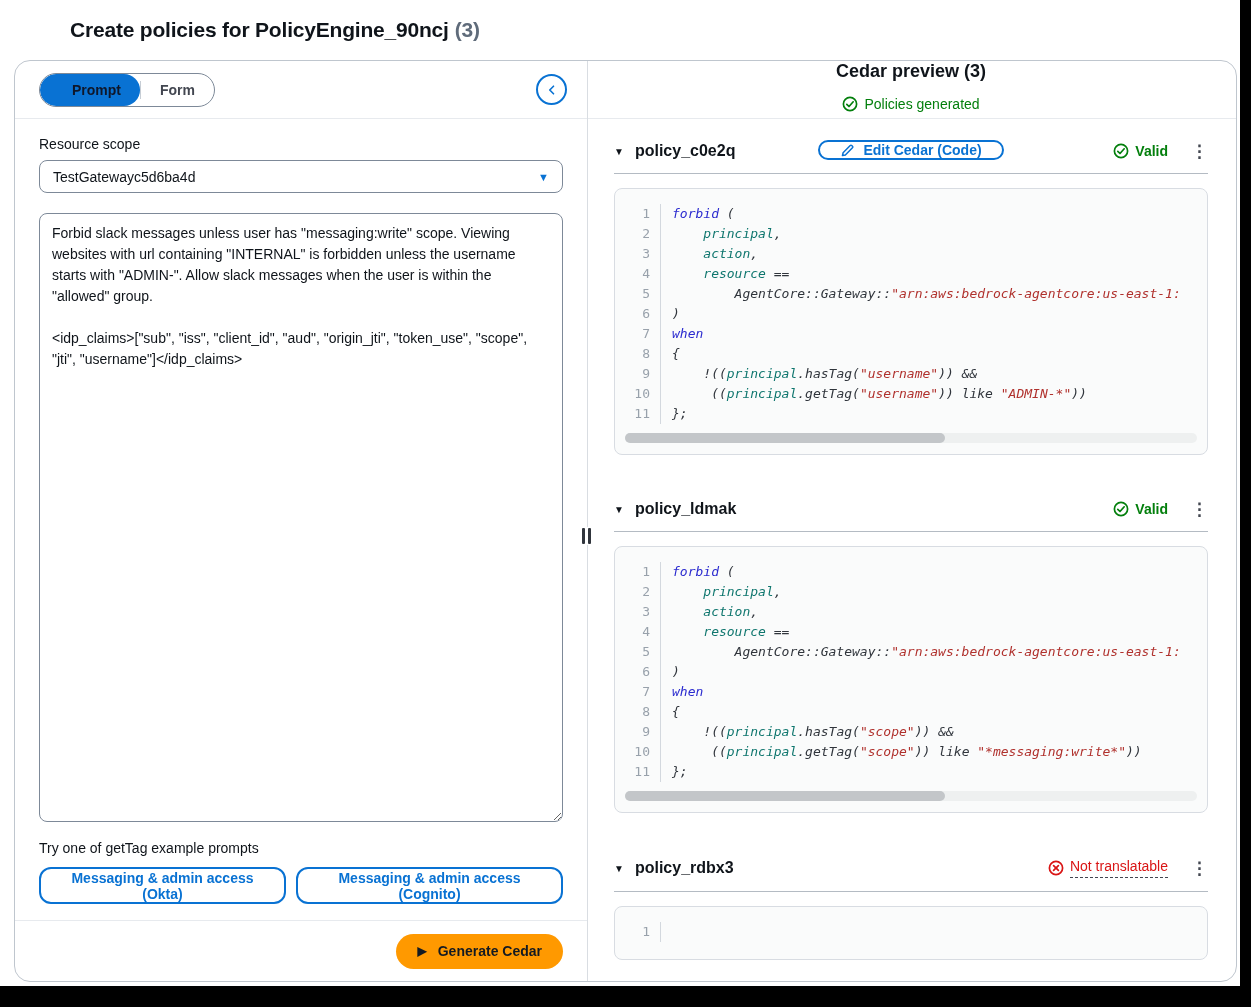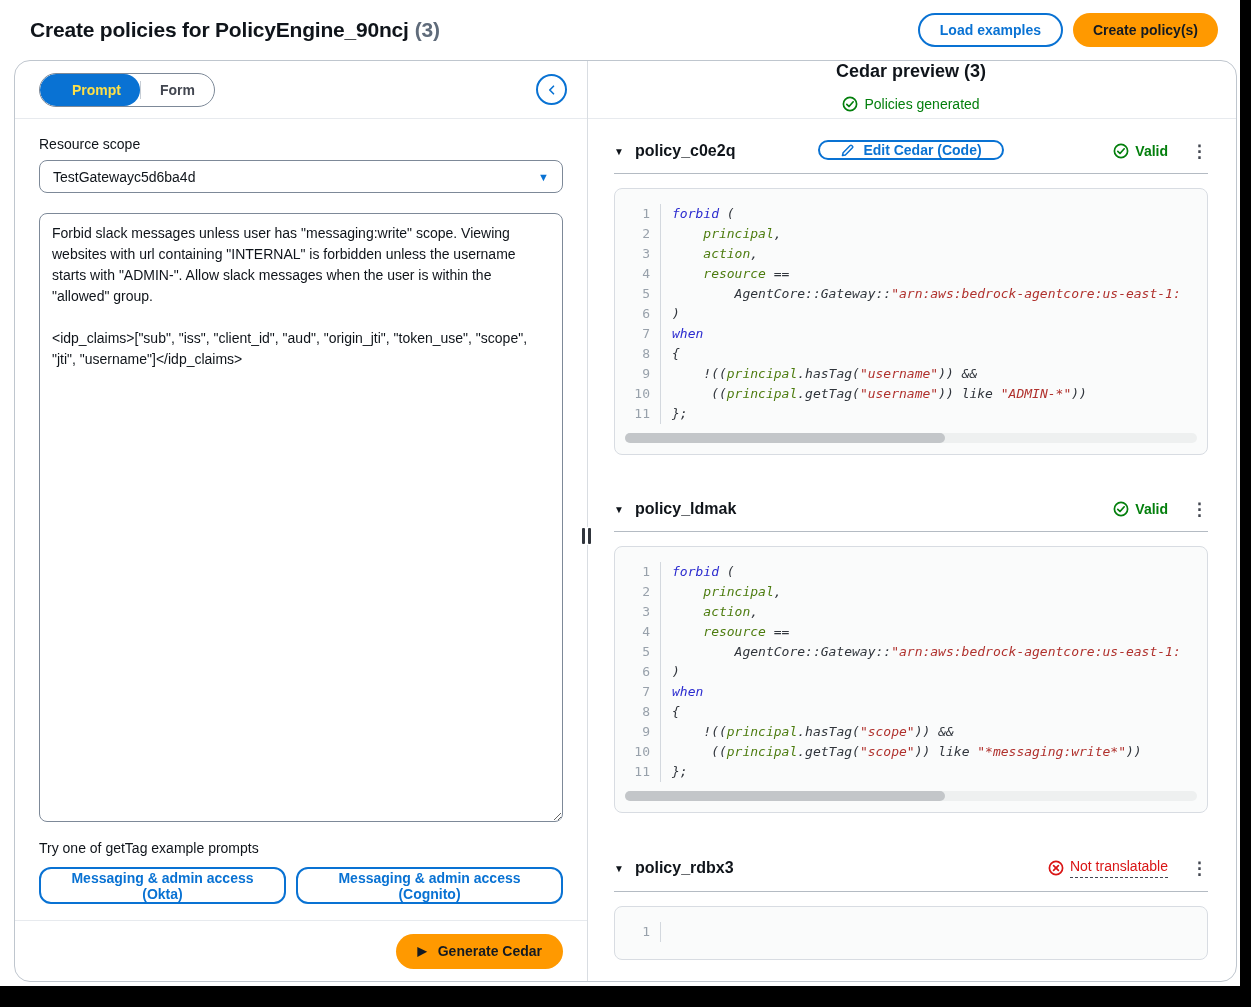--- a/index.html
+++ b/index.html
@@ -2,21 +2,21 @@
 <html><head>
 <meta charset="utf-8">
 <style>
   * { margin:0; padding:0; box-sizing:border-box; }
   html,body { width:1251px; height:1007px; }
   body { background:#000; font-family:"Liberation Sans", sans-serif; color:#0f141a; }
   .screen { position:absolute; left:0; top:0; width:1240px; height:986px; background:#fff; overflow:hidden; }
 
   
   .top-bar { height:60px; display:flex; align-items:center; justify-content:space-between; padding:0 22px 0 30px; }
-  .page-title { font-size:21px; font-weight:700; letter-spacing:-0.2px; }
+  .page-title { font-size:21px; font-weight:700; letter-spacing:-0.2px;margin-left:40px; }
   .page-title .count { color:#5f6b7a; font-weight:700; margin-left:6px; }
   .top-actions { display:flex; gap:10px; align-items:center; }
 
   .btn { display:inline-flex; align-items:center; justify-content:center; gap:8px; height:34px; border-radius:18px;
          font-size:14px; font-weight:700; cursor:pointer; border:2px solid transparent; background:#fff; white-space:nowrap; }
   .btn-outline { border-color:#0972d3; color:#0972d3; padding:0 20px; }
   .btn-primary { background:#ff9900; color:#131a22; padding:0 20px; border:none; }
 
   
   .card { position:relative; margin-left:14px; width:1223px; height:922px; border:1px solid #bfc6ce; border-radius:16px;
@@ -25,21 +25,21 @@
   .left-panel { width:573px; flex:0 0 573px; border-right:1px solid #d9dde2; display:flex; flex-direction:column; }
   .right-panel { flex:1; display:flex; flex-direction:column; min-width:0; }
 
   .panel-toolbar { height:58px; flex:0 0 58px; border-bottom:1px solid #e7eaee; display:flex; align-items:center; }
   .left-panel .panel-toolbar { justify-content:space-between; padding:0 20px 0 24px; }
   .right-panel .panel-toolbar { gap:14px; padding:0 28px 0 26px;flex-direction:column; }
 
   
   .segmented { display:flex; align-items:center; height:34px; border:1px solid #7d8998; border-radius:17px; background:#fff; overflow:hidden; }
   .seg { height:100%; display:flex; align-items:center; padding:0 19px; font-size:14px; font-weight:700; color:#424650; cursor:pointer; }
-  .seg.active { background:#0972d3; color:#fde047; border-radius:17px;padding-left:32px; }
+  .seg.active { background:#0972d3; color:#0f172a; border-radius:17px;padding-left:32px; }
   .seg-sep { width:1px; height:18px; background:#c6cdd5; }
 
   .collapse-btn { width:31px; height:31px; border-radius:50%; border:2px solid #0972d3; background:#fff;
                   display:flex; align-items:center; justify-content:center; cursor:pointer; }
 
   
   .left-body { flex:1; display:flex; flex-direction:column; padding:17px 24px 0 24px; min-height:0; }
   .field-label { font-size:14px; font-weight:400; margin-bottom:8px; }
   .select-box { height:33px; border:1px solid #7d8998; border-radius:8px; display:flex; align-items:center;
                 justify-content:space-between; padding:0 13px; font-size:14px; cursor:pointer; background:#fff; }
@@ -69,42 +69,38 @@
   .status.valid { color:#037f0c; font-weight:700; }
   .status.error { color:#d91515; font-weight:500; }
   .status.error .status-label { border-bottom:1px dashed #424650; padding-bottom:3px; }
   .kebab { font-size:17px; font-weight:700; color:#424650; margin-left:12px; cursor:pointer; line-height:1; letter-spacing:0; }
 
   .code-block { margin-top:14px; background:#fafbfb; border:1px solid #d8dce2; border-radius:8px; padding:15px 0 5px; overflow:hidden; }
   .code-block.no-scroll { padding-bottom:17px; }
   .code-line { display:flex; font-family:"DejaVu Sans Mono", monospace; font-size:13px; line-height:20px; color:#30353c; }
   .ln { flex:0 0 45px; width:45px; text-align:right; padding-right:10px; color:#98a1ab; }
   .ct { flex:1; border-left:1px solid #d3d8de; padding-left:11px; white-space:pre; overflow:hidden; min-width:0;font-style:italic; }
-  .tok-k { color:#2a2acf; } .tok-v { color:#4d7c0f; } .tok-s { color:#b0312d; } .tok-p { color:#30353c; }
+  .tok-k { color:#2a2acf; } .tok-v { color:#0f766e; } .tok-s { color:#b0312d; } .tok-p { color:#30353c; }
   .hscroll { height:10px; border-radius:5px; background:#eef0f0; margin:9px 10px 6px 10px; position:relative; }
   .hscroll .thumb { position:absolute; left:0; top:0; height:10px; width:56%; border-radius:5px; background:#c3c6c9; cursor:pointer; }
 
   
   .drag-handle { position:absolute; left:565px; top:466px; display:flex; gap:3px; background:#fff; padding:1px 2px; cursor:col-resize; z-index:4; }
   .drag-handle i { display:block; width:3px; height:16px; background:#30353c; border-radius:1px; }
 
   svg { display:block; }
 </style>
 </head>
 <body>
 
 <div class="screen">
 
   <div class="top-bar">
     <div class="page-title">
       <span>Create policies for PolicyEngine_90ncj</span><span class="count">(3)</span>
-    </div>
-    <div class="top-actions">
-      <button class="btn btn-outline">Load examples</button>
-      <button class="btn btn-primary">Create policy(s)</button>
     </div>
   </div>
 
   <div class="card">
 
     <div class="left-panel">
       <div class="panel-toolbar">
         <div class="segmented">
           <span class="seg active">Prompt</span>
           <span class="seg-sep"></span>

